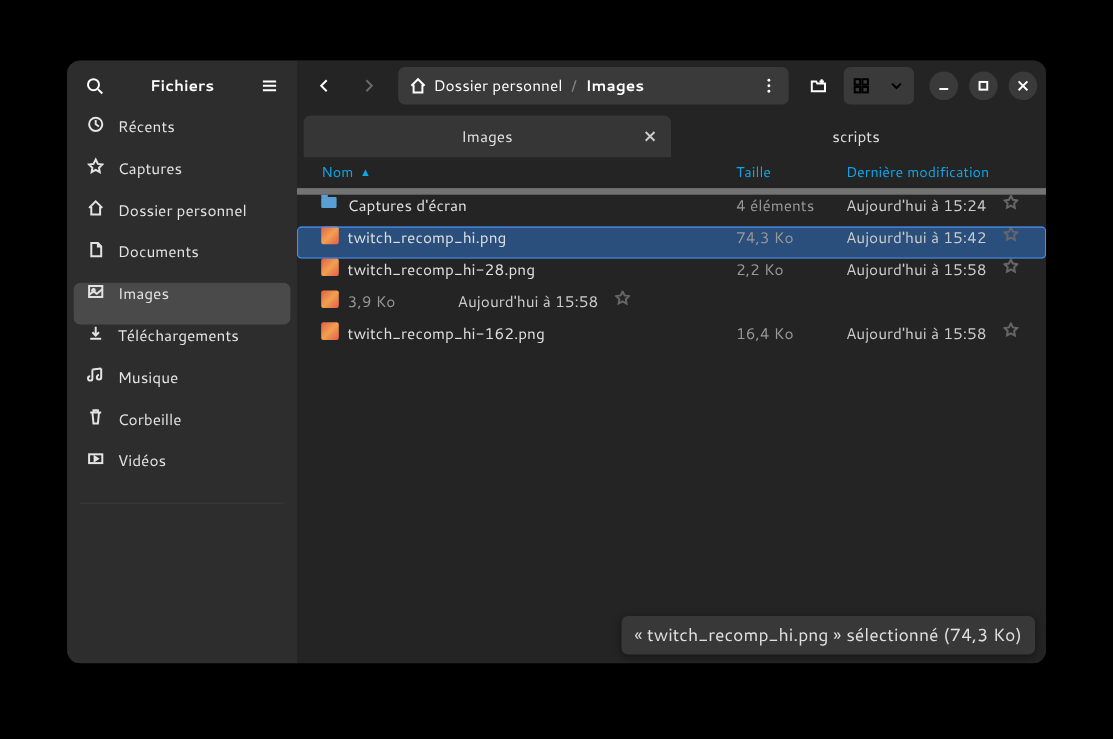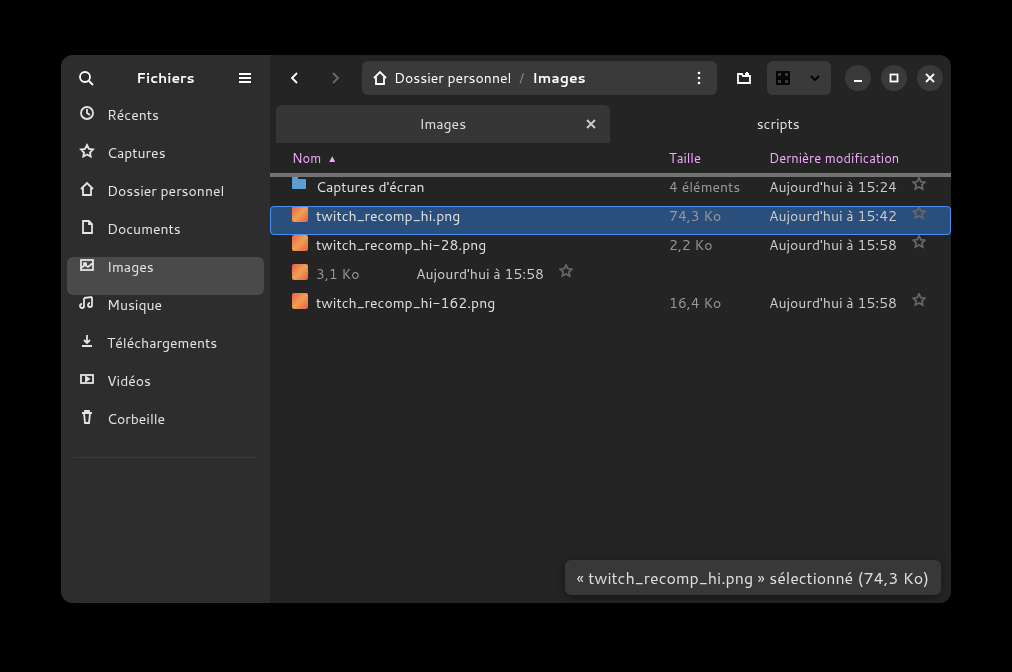--- a/index.html
+++ b/index.html
@@ -25,21 +25,21 @@
 .view-group{display:flex;align-items:center;background:#3a3a3a;border-radius:6px;height:34px}
 .view-seg{width:32px;height:34px;display:flex;align-items:center;justify-content:center;cursor:pointer}
 .view-seg:first-child{border-radius:6px 0 0 6px}
 .view-seg:last-child{border-radius:0 6px 6px 0}
 .win-ctrls{display:flex;gap:10px;margin-left:8px}
 .win-ctrl{width:26px;height:26px;border-radius:50%;background:#3a3a3a;display:flex;align-items:center;justify-content:center;cursor:pointer;color:#fff}
 .tabbar{height:42px;display:flex;align-items:center;padding:4px 6px 0;gap:2px}
 .tab{flex:1;height:38px;display:flex;align-items:center;justify-content:center;border-radius:6px 6px 0 0;color:#e0e0e0;font-size:14px;cursor:pointer;position:relative}
 .tab.active{background:#363636}
 .tab-close{position:absolute;right:8px;width:22px;height:22px;border-radius:4px;display:flex;align-items:center;justify-content:center;cursor:pointer;color:#ccc}
-.cols-header{height:34px;display:flex;align-items:center;padding:0 22px;color:#f0abfc;font-size:13px;border-bottom:4px solid #737373}
+.cols-header{height:34px;display:flex;align-items:center;padding:0 22px;color:#0ea5e9;font-size:13px;border-bottom:6px solid #737373}
 .col-name{flex:1;display:flex;align-items:center;gap:6px}
 .col-size{width:100px}
 .col-mod{width:160px}
 .sort-arrow{font-size:10px}
 .file-list{flex:1;overflow:auto}
 .file-row{height:29px;display:flex;align-items:flex-start;padding:0 22px;color:#e0e0e0;font-size:14px;cursor:pointer}
 .file-row.selected{background:#2a4f7c;outline:1px solid #4a8fef;outline-offset:-1px;border-radius:4px}
 .file-ic{width:16px;height:16px;margin-right:8px;flex:none}
 .file-name{flex:1;white-space:nowrap;overflow:hidden;text-overflow:ellipsis}
 .file-size{width:100px;color:#999}
@@ -111,49 +111,49 @@
               <rect x="2" y="3" width="12" height="10"></rect>
               <circle cx="6" cy="7" r="1.2"></circle>
               <path d="M2 11l4-3 3 2 5-4"></path>
             </svg>
           </span>
           <span>Images</span>
         </div>
         <div class="side-item">
           <span class="side-ic">
             <svg>
+              <path d="M8 2v8M5 7l3 3 3-3M3 13h10"></path>
+            </svg>
+          </span>
+          <span>Téléchargements</span>
+        </div>
+        <div class="side-item">
+          <span class="side-ic">
+            <svg>
               <path d="M5 3v8a2 2 0 11-2-2M13 2v8a2 2 0 11-2-2M5 3l8-1"></path>
             </svg>
           </span>
           <span>Musique</span>
         </div>
         <div class="side-item">
           <span class="side-ic">
             <svg>
-              <path d="M8 2v8M5 7l3 3 3-3M3 13h10"></path>
-            </svg>
-          </span>
-          <span>Téléchargements</span>
+              <path d="M3 4h10M6 4V2h4v2M5 4l1 10h4l1-10"></path>
+            </svg>
+          </span>
+          <span>Corbeille</span>
         </div>
         <div class="side-item">
           <span class="side-ic">
             <svg>
               <rect x="2" y="4" width="12" height="8"></rect>
               <path d="M7 6l3 2-3 2z" fill="currentColor"></path>
             </svg>
           </span>
           <span>Vidéos</span>
-        </div>
-        <div class="side-item">
-          <span class="side-ic">
-            <svg>
-              <path d="M3 4h10M6 4V2h4v2M5 4l1 10h4l1-10"></path>
-            </svg>
-          </span>
-          <span>Corbeille</span>
         </div>
       </div>
     <div class="side-sep"></div>
   </div>
 
   <div class="main">
     <div class="titlebar">
       <div class="nav-btn">
           <svg>
             <path d="M10 3l-5 5 5 5"></path>
@@ -277,21 +277,21 @@
           <span class="file-size">2,2 Ko</span>
           <span class="file-mod">Aujourd'hui à 15:58</span>
           <span class="file-star">
             <svg style="width:14px;height:14px">
               <path d="M7 1l1.8 3.6 4 .6-2.9 2.8.7 4L7 10l-3.6 1.9.7-4L1.2 5.2l4-.6z"></path>
             </svg>
           </span>
         </div>
         <div class="file-row">
           <div class="file-ic img-ic"></div>
-          <span class="file-size">3,1 Ko</span>
+          <span class="file-size">3,9 Ko</span>
           <span class="file-mod">Aujourd'hui à 15:58</span>
           <span class="file-star">
             <svg style="width:14px;height:14px">
               <path d="M7 1l1.8 3.6 4 .6-2.9 2.8.7 4L7 10l-3.6 1.9.7-4L1.2 5.2l4-.6z"></path>
             </svg>
           </span>
         </div>
         <div class="file-row">
           <div class="file-ic img-ic"></div>
           <span class="file-name">twitch_recomp_hi-162.png</span>

